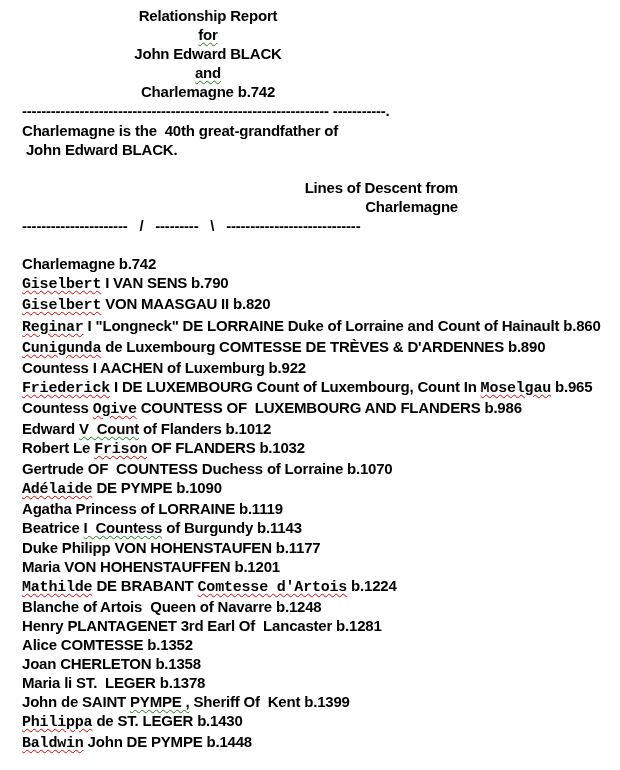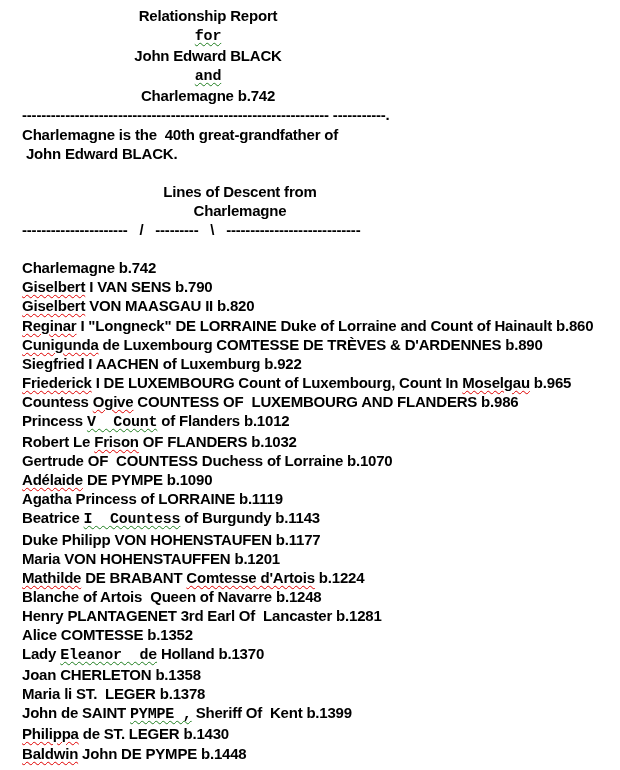--- a/index.html
+++ b/index.html
@@ -15,36 +15,36 @@
     color:var(--text);
     font-family:"Liberation Sans", sans-serif;
     font-weight:bold;
     font-size:15px;
     line-height:19.1px;
     letter-spacing:-0.2px;
   }
   .doc{padding:6px 0 0 22px;}
   .line{white-space:pre;min-height:19.1px;}
   .center-a{width:372px;text-align:center;}
-  .center-b{width:436px;text-align:center;}
+  .center-b{width:436px;text-align:right;}
   .spacer{height:19.1px;}
   .sp{
     text-decoration-line:underline;
     text-decoration-style:wavy;
     text-decoration-color:var(--spell);
     text-decoration-thickness:1px;
     text-underline-offset:2px;
+    font-family:Liberation Mono, monospace;
   }
   .gr{
     text-decoration-line:underline;
     text-decoration-style:wavy;
     text-decoration-color:var(--grammar);
     text-decoration-thickness:1px;
     text-underline-offset:2px;
-    font-family:Liberation Mono, monospace;
   }
 </style>
 </head>
 <body>
 
 <div class="doc">
 
   <div class="center-a" id="title-block">
       <div class="line"><span>Relationship Report</span></div>
       <div class="line"><span class="gr">for</span></div>
@@ -70,36 +70,35 @@
   <div class="line" id="divider-middle">----------------------   /   ---------   \   ----------------------------</div>
 
   <div class="spacer"></div>
 
   <div id="descent-list">
       <div class="line"><span>Charlemagne b.742</span></div>
       <div class="line"><span class="sp">Giselbert</span><span> I VAN SENS b.790</span></div>
       <div class="line"><span class="sp">Giselbert</span><span> VON MAASGAU II b.820</span></div>
       <div class="line"><span class="sp">Reginar</span><span> I "Longneck" DE LORRAINE Duke of Lorraine and Count of Hainault b.860</span></div>
       <div class="line"><span class="sp">Cunigunda</span><span> de Luxembourg COMTESSE DE TRÈVES &amp; D'ARDENNES b.890</span></div>
-      <div class="line"><span>Siegfried I AACHEN of Luxemburg b.922</span></div>
+      <div class="line"><span>Countess I AACHEN of Luxemburg b.922</span></div>
       <div class="line"><span class="sp">Friederick</span><span> I DE LUXEMBOURG Count of Luxembourg, Count In </span><span class="sp">Moselgau</span><span> b.965</span></div>
       <div class="line"><span>Countess </span><span class="sp">Ogive</span><span> COUNTESS OF  LUXEMBOURG AND FLANDERS b.986</span></div>
-      <div class="line"><span>Princess </span><span class="gr">V  Count</span><span> of Flanders b.1012</span></div>
+      <div class="line"><span>Edward </span><span class="gr">V  Count</span><span> of Flanders b.1012</span></div>
       <div class="line"><span>Robert Le </span><span class="sp">Frison</span><span> OF FLANDERS b.1032</span></div>
       <div class="line"><span>Gertrude OF  COUNTESS Duchess of Lorraine b.1070</span></div>
       <div class="line"><span class="sp">Adélaide</span><span> DE PYMPE b.1090</span></div>
       <div class="line"><span>Agatha Princess of LORRAINE b.1119</span></div>
       <div class="line"><span>Beatrice </span><span class="gr">I  Countess</span><span> of Burgundy b.1143</span></div>
       <div class="line"><span>Duke Philipp VON HOHENSTAUFEN b.1177</span></div>
       <div class="line"><span>Maria VON HOHENSTAUFFEN b.1201</span></div>
       <div class="line"><span class="sp">Mathilde</span><span> DE BRABANT </span><span class="sp">Comtesse d'Artois</span><span> b.1224</span></div>
       <div class="line"><span>Blanche of Artois  Queen of Navarre b.1248</span></div>
       <div class="line"><span>Henry PLANTAGENET 3rd Earl Of  Lancaster b.1281</span></div>
       <div class="line"><span>Alice COMTESSE b.1352</span></div>
-      <div class="line"><span>Lady </span><span class="gr">Eleanor  de</span><span> Holland b.1370</span></div>
       <div class="line"><span>Joan CHERLETON b.1358</span></div>
       <div class="line"><span>Maria li ST.  LEGER b.1378</span></div>
       <div class="line"><span>John de SAINT </span><span class="gr">PYMPE ,</span><span> Sheriff Of  Kent b.1399</span></div>
       <div class="line"><span class="sp">Philippa</span><span> de ST. LEGER b.1430</span></div>
       <div class="line"><span class="sp">Baldwin</span><span> John DE PYMPE b.1448</span></div>
     </div>
 
 </div>
 
 </body></html>

